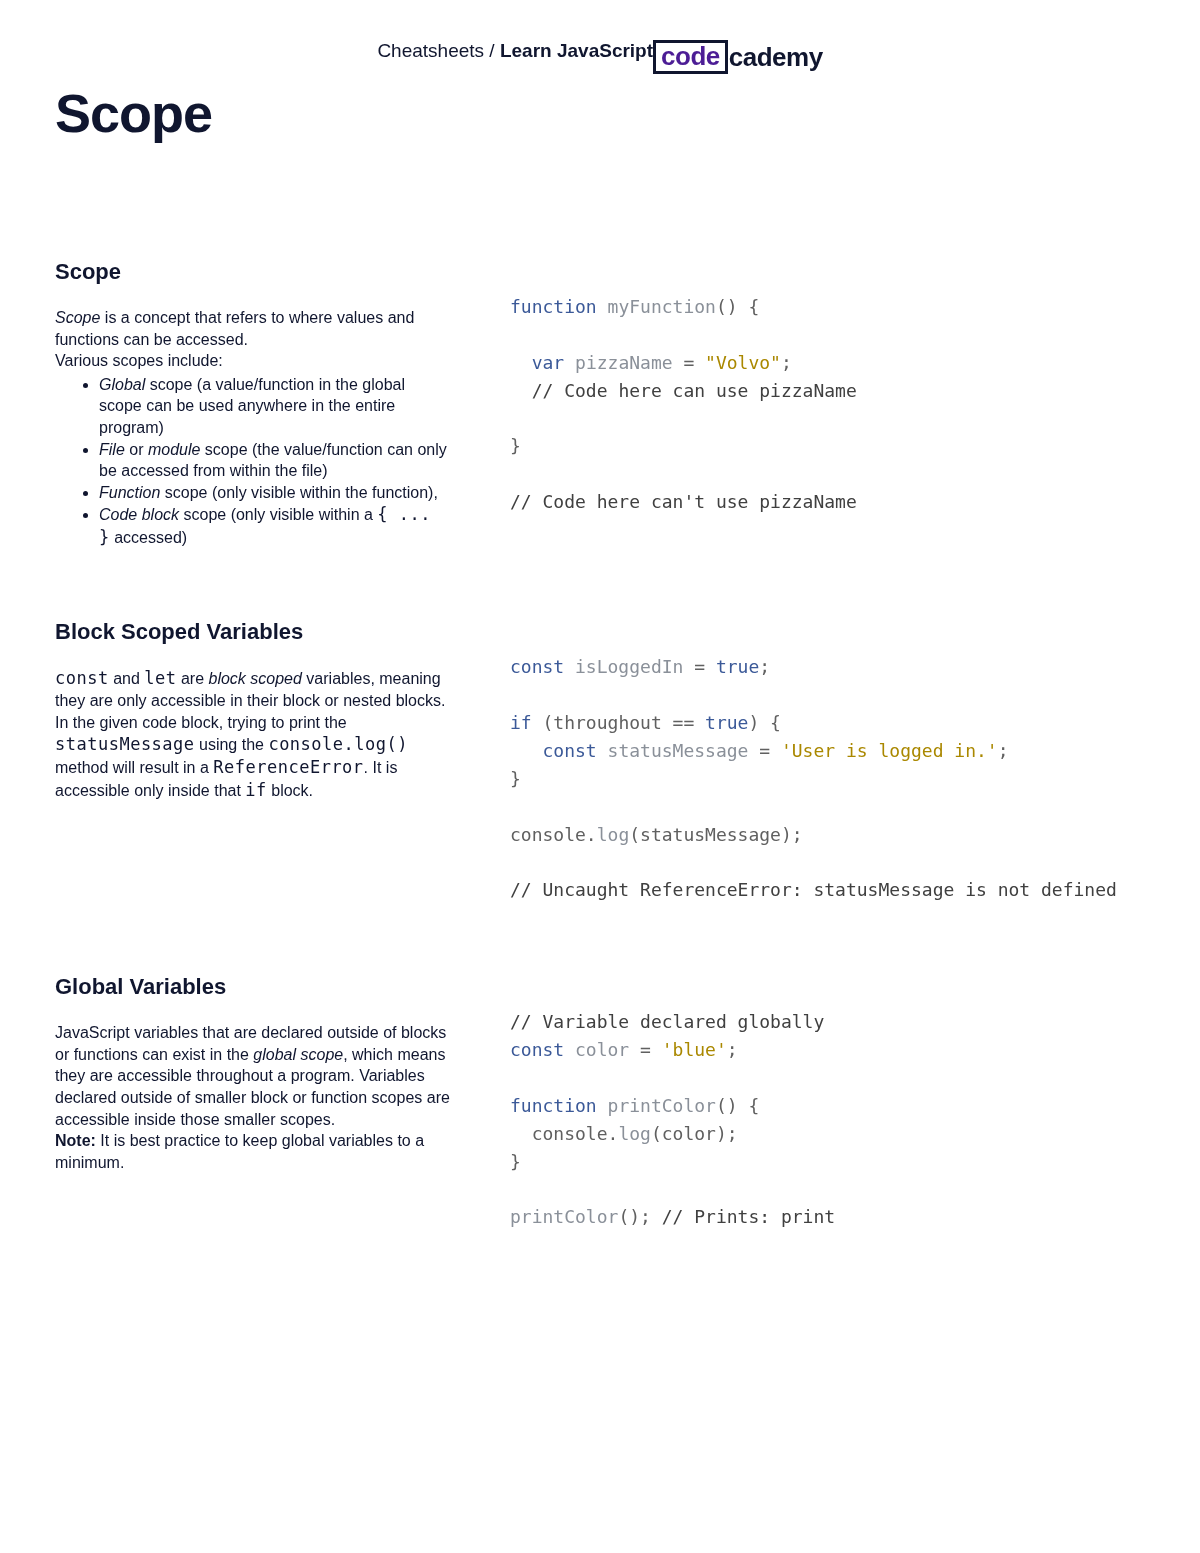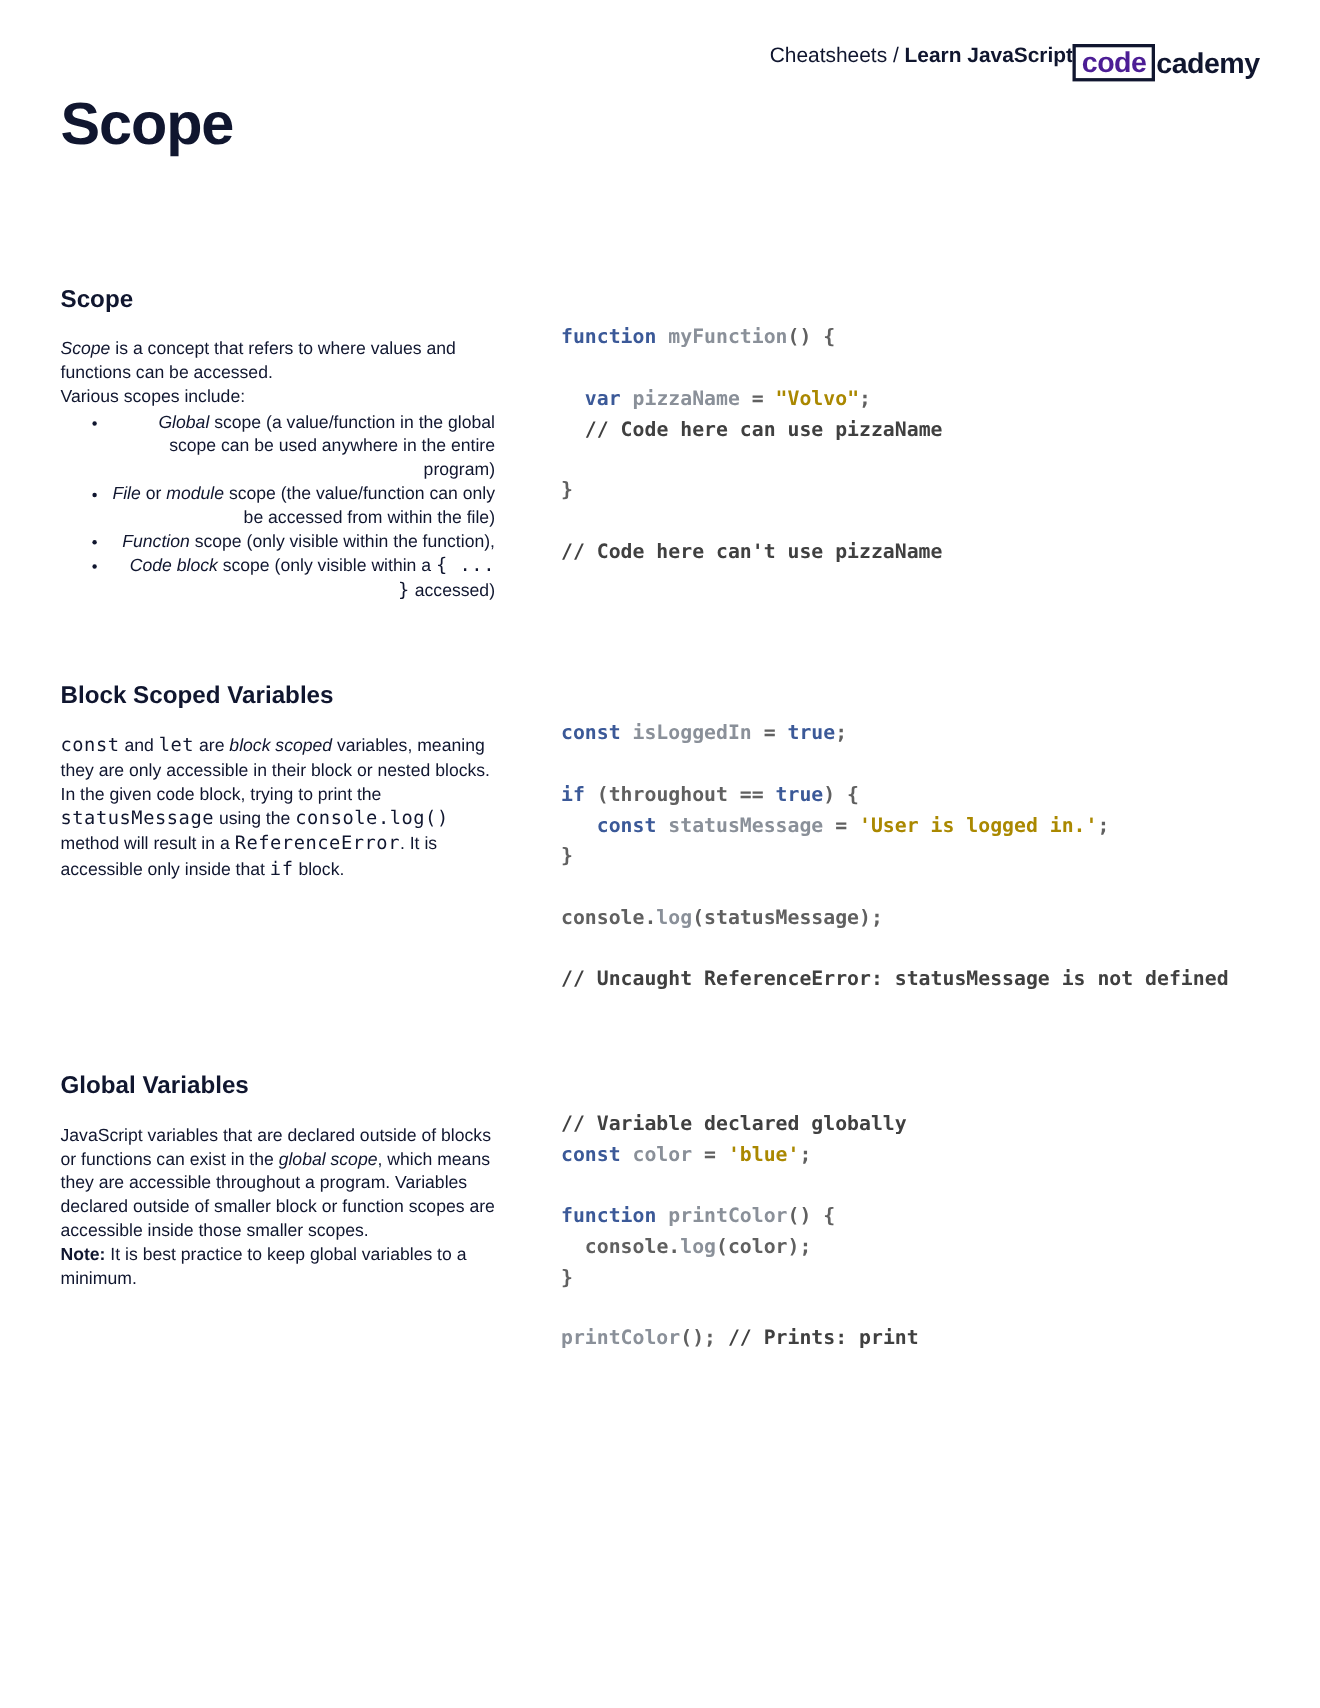--- a/index.html
+++ b/index.html
@@ -9,21 +9,21 @@
     }
     body {
       font-family: -apple-system, BlinkMacSystemFont, "Segoe UI", Helvetica, Arial, sans-serif;
       color: #10162f;
       background: #fff;
       padding: 40px 55px;
       width: 1200px;
     }
     .header {
       display: flex;
-      justify-content: flex-end;
+      justify-content: center;
       align-items: flex-start;
       margin-bottom: 8px;
     }
     .breadcrumb {
       font-size: 19px;
       font-weight: 400;
     }
     .breadcrumb-bold {
       font-weight: 700;
     }
@@ -55,21 +55,20 @@
       display: flex;
       gap: 60px;
       margin-bottom: 70px;
     }
     .section-left {
       flex: 0 0 395px;
     }
     .section-right {
       flex: 1;
       padding-top: 34px;
-      font-weight: bold;
     }
     h2.section-heading {
       font-size: 22px;
       font-weight: 700;
       color: #10162f;
       margin-bottom: 22px;
     }
     .section-text {
       font-size: 16px;
       line-height: 1.35;
@@ -80,21 +79,20 @@
     .italic {
       font-style: italic;
     }
     .bold {
       font-weight: 700;
     }
     ul.scope-list {
       list-style: disc;
       padding-left: 44px;
       margin-top: 2px;
-      text-align: right;
     }
     ul.scope-list li {
       margin-bottom: 0px;
       line-height: 1.35;
       font-size: 16px;
     }
     code.inline {
       font-family: "Menlo", "Consolas", monospace;
       font-size: 17px;
       letter-spacing: 0.5px;

